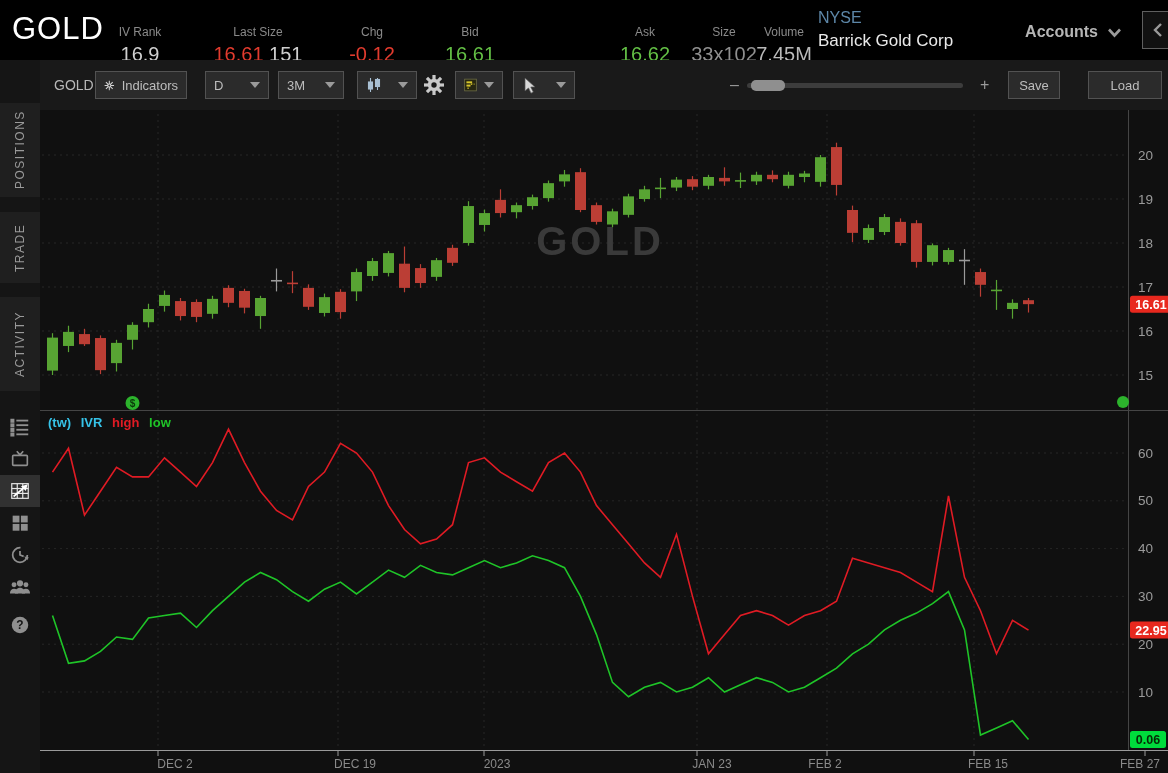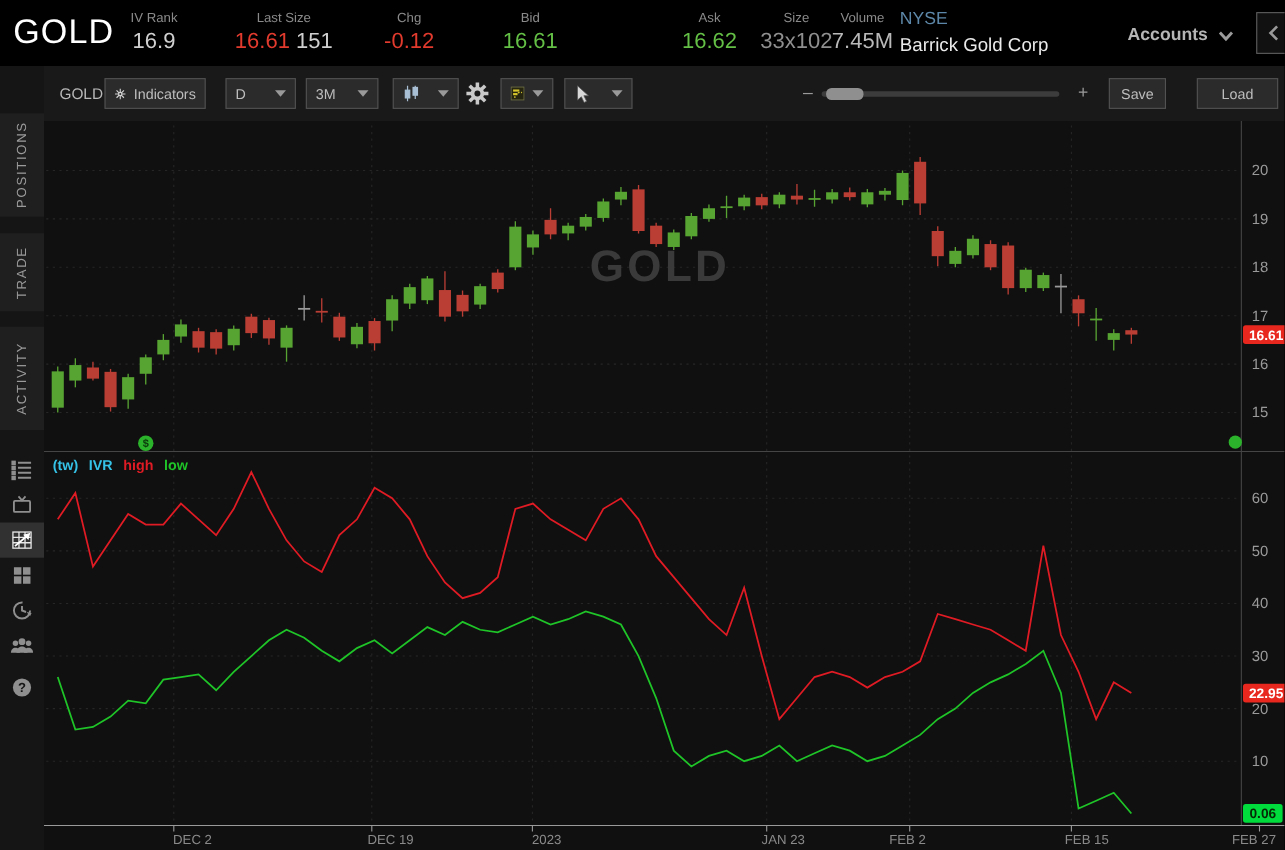--- a/index.html
+++ b/index.html
@@ -4,21 +4,21 @@
 <style>
   * { margin:0; padding:0; box-sizing:border-box; }
   html,body { background:#000; }
   body { font-family:"Liberation Sans", sans-serif; }
   .app { position:relative; width:1168px; height:773px; background:#000; overflow:hidden; color:#ccc; }
 
   
   .hdr { position:relative; height:60px; background:#000; }
   .logo { position:absolute; left:12px; top:11px; font-size:31px; color:#fff; letter-spacing:1px; font-weight:400; }
   .hdr-field { position:absolute; top:9px; text-align:center; }
-  .hdr-label { font-size:12px; color:#8a8a8a; }
+  .hdr-label { font-size:12px; color:#8a8a8a;margin-top:16px; }
   .hdr-val { font-size:20px; margin-top:4px; white-space:nowrap; }
   .hdr-co { position:absolute; left:818px; top:9px; }
   .hdr-exch { font-size:16px; color:#5d87a8; }
   .hdr-name { font-size:17px; color:#eaeaea; margin-top:4px; }
   .accounts { position:absolute; right:46px; top:0; height:64px; display:flex; align-items:center; gap:9px; color:#b5b5b5; font-size:16px; font-weight:bold; cursor:pointer; }
   .collapse-btn { position:absolute; right:-6px; top:11px; width:32px; height:38px; border:1px solid #5f5f5f; background:#111; display:flex; align-items:center; justify-content:center; }
 
   
   .body { display:flex; height:713px; }
   .sidebar { width:40px; background:#151515; flex:none; display:flex; flex-direction:column; }
@@ -56,21 +56,21 @@
           <div class="hdr-val"><span style="color: rgb(207, 207, 207);">16.9</span></div>
         </div>
         <div class="hdr-field" style="left: 193px; width: 130px;">
           <div class="hdr-label">Last Size</div>
           <div class="hdr-val"><span style="color: rgb(226, 59, 46);">16.61</span><span style="color: rgb(207, 207, 207);"> 151</span></div>
         </div>
         <div class="hdr-field" style="left: 322px; width: 100px;">
           <div class="hdr-label">Chg</div>
           <div class="hdr-val"><span style="color: rgb(226, 59, 46);">-0.12</span></div>
         </div>
-        <div class="hdr-field" style="left: 432px; width: 100px;">
+        <div class="hdr-field" style="left: 420px; width: 100px;">
           <div class="hdr-label">Bid</div>
           <div class="hdr-val"><span style="color: rgb(99, 191, 69);">16.61</span></div>
         </div>
         <div class="hdr-field" style="left: 595px; width: 100px;">
           <div class="hdr-label">Ask</div>
           <div class="hdr-val"><span style="color: rgb(99, 191, 69);">16.62</span></div>
         </div>
         <div class="hdr-field" style="left: 674px; width: 100px;">
           <div class="hdr-label">Size</div>
           <div class="hdr-val"><span style="color: rgb(143, 143, 143);">33x102</span></div>

